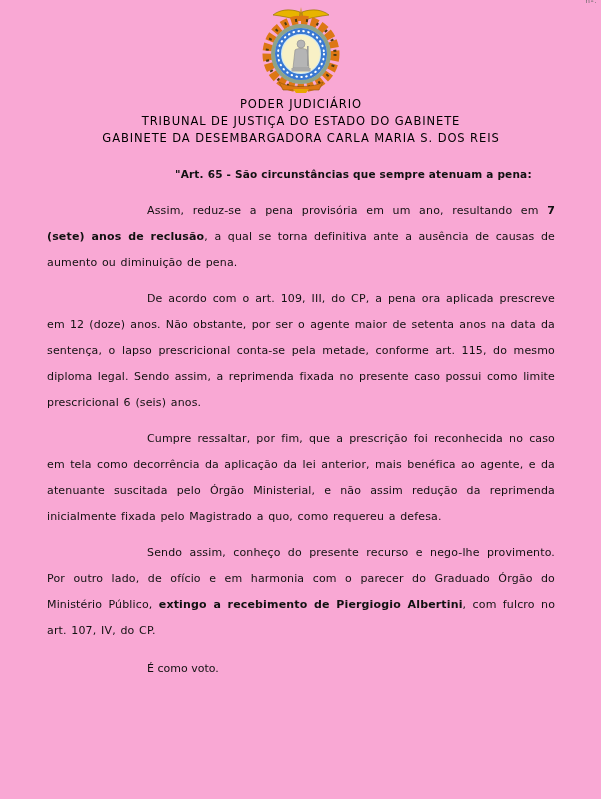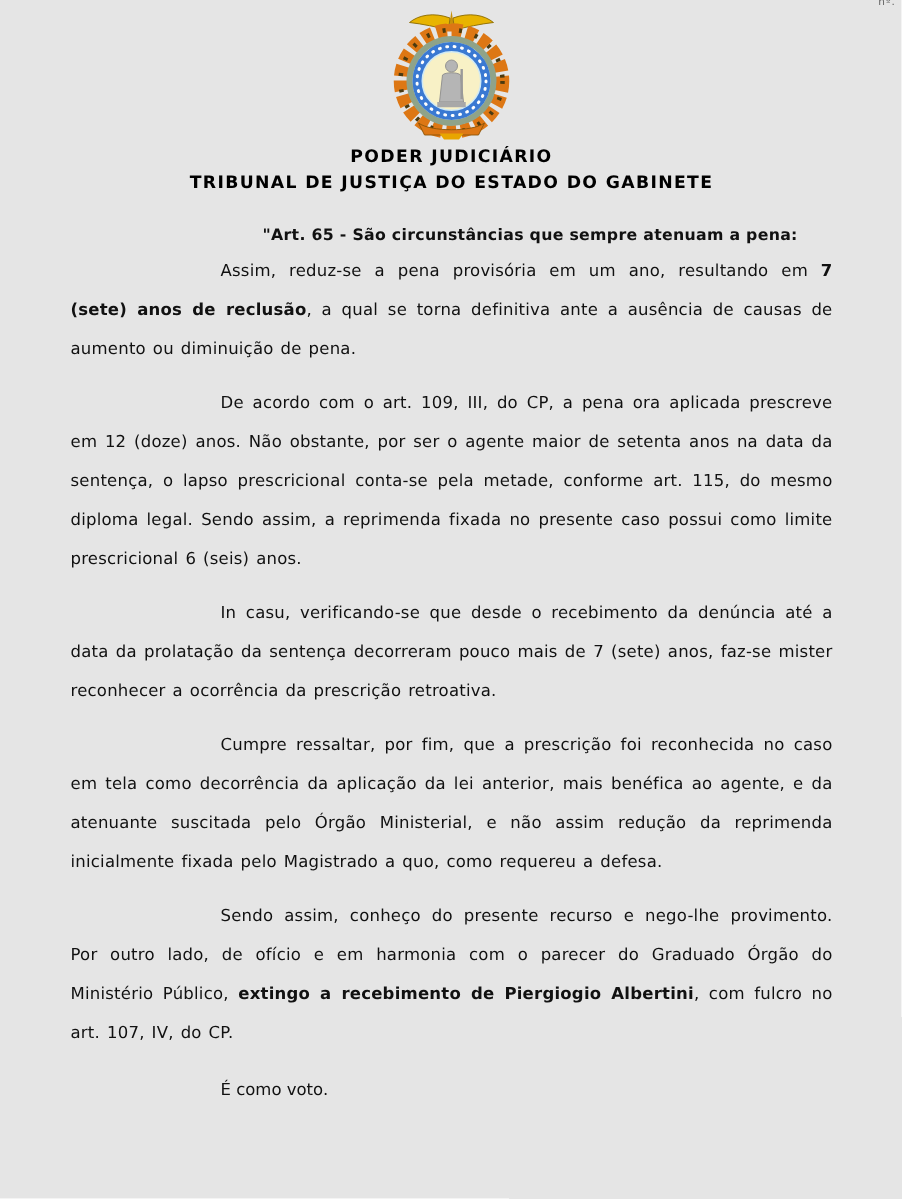--- a/index.html
+++ b/index.html
@@ -1,20 +1,20 @@
 <!DOCTYPE html>
 <html><head>
 <meta charset="utf-8">
 <style>
   html, body { margin: 0; padding: 0; background: #ffffff; }
   .page {
     position: relative;
     width: 601px;
     height: 799px;
-    background: #e5e5e5;
+    background: #f9a8d4;
     font-family: "DejaVu Sans", "Liberation Sans", sans-serif;
     color: #111111;
     overflow: hidden;
   }
   .corner-note {
     position: absolute;
     top: -3px;
     right: 4px;
     font-size: 7px;
     color: #666;
@@ -29,21 +29,21 @@
     height: 88px;
   }
   .content {
     position: absolute;
     top: 96px;
     left: 47px;
     width: 508px;
   }
   .header {
     text-align: center;
-    font-weight: bold;
+    font-weight: normal;
     font-size: 11.5px;
     line-height: 17px;
     letter-spacing: 0.9px;
     color: #000;
   }
   .quote {
     margin: 16px 0 0 128px;
     width: 398px;
     font-size: 10.5px;
     line-height: 22px;
@@ -52,21 +52,21 @@
   .bold { font-weight: bold; }
   .body-par {
     margin: 0 0 10px 0;
     font-size: 11px;
     line-height: 26px;
     text-align: justify;
     text-indent: 100px;
     letter-spacing: 0.15px;
     word-spacing: 1px;
   }
-  .quote + .body-par { }
+  .quote + .body-par { margin-top: 13px; }
   .closing {
     margin: 12px 0 0 0;
     font-size: 11px;
     line-height: 26px;
     text-indent: 100px;
   }
 </style>
 </head>
 <body>
 
@@ -101,31 +101,31 @@
       <path d="M24 76 C32 82 60 82 68 76 L64 84 L28 84 Z" fill="#DD7714" stroke="#8a5408" stroke-width="0.6"></path>
       <path d="M38 83 h16 l-3 4 h-10 Z" fill="#E8A500"></path>
     </svg>
   </div>
 
   <div class="content">
 
     <div class="header">
       <div>PODER JUDICIÁRIO</div>
       <div>TRIBUNAL DE JUSTIÇA DO ESTADO DO GABINETE</div>
+      <div>GABINETE DA DESEMBARGADORA CARLA MARIA S. DOS REIS</div>
     </div>
 
     <div class="quote">
       <div class="bold">"Art. 65 - São circunstâncias que sempre atenuam a pena:</div>
     </div>
 
     <p class="body-par"><span>Assim, reduz-se a pena provisória em um ano, resultando em </span><span class="bold">7 (sete) anos de reclusão</span><span>, a qual se torna definitiva ante a ausência de causas de aumento ou diminuição de pena.</span></p>
 
     <p class="body-par">De acordo com o art. 109, III, do CP, a pena ora aplicada prescreve em 12 (doze) anos. Não obstante, por ser o agente maior de setenta anos na data da sentença, o lapso prescricional conta-se pela metade, conforme art. 115, do mesmo diploma legal. Sendo assim, a reprimenda fixada no presente caso possui como limite prescricional 6 (seis) anos.</p>
 
-    <p class="body-par">In casu, verificando-se que desde o recebimento da denúncia até a data da prolatação da sentença decorreram pouco mais de 7 (sete) anos, faz-se mister reconhecer a ocorrência da prescrição retroativa.</p>
 
     <p class="body-par">Cumpre ressaltar, por fim, que a prescrição foi reconhecida no caso em tela como decorrência da aplicação da lei anterior, mais benéfica ao agente, e da atenuante suscitada pelo Órgão Ministerial, e não assim redução da reprimenda inicialmente fixada pelo Magistrado a quo, como requereu a defesa.</p>
 
     <p class="body-par"><span>Sendo assim, conheço do presente recurso e nego-lhe provimento. Por outro lado, de ofício e em harmonia com o parecer do Graduado Órgão do Ministério Público, </span><span class="bold">extingo a recebimento de Piergiogio Albertini</span><span>, com fulcro no art. 107, IV, do CP.</span></p>
 
     <p class="closing">É como voto.</p>
 
   </div>
 </div>
 

